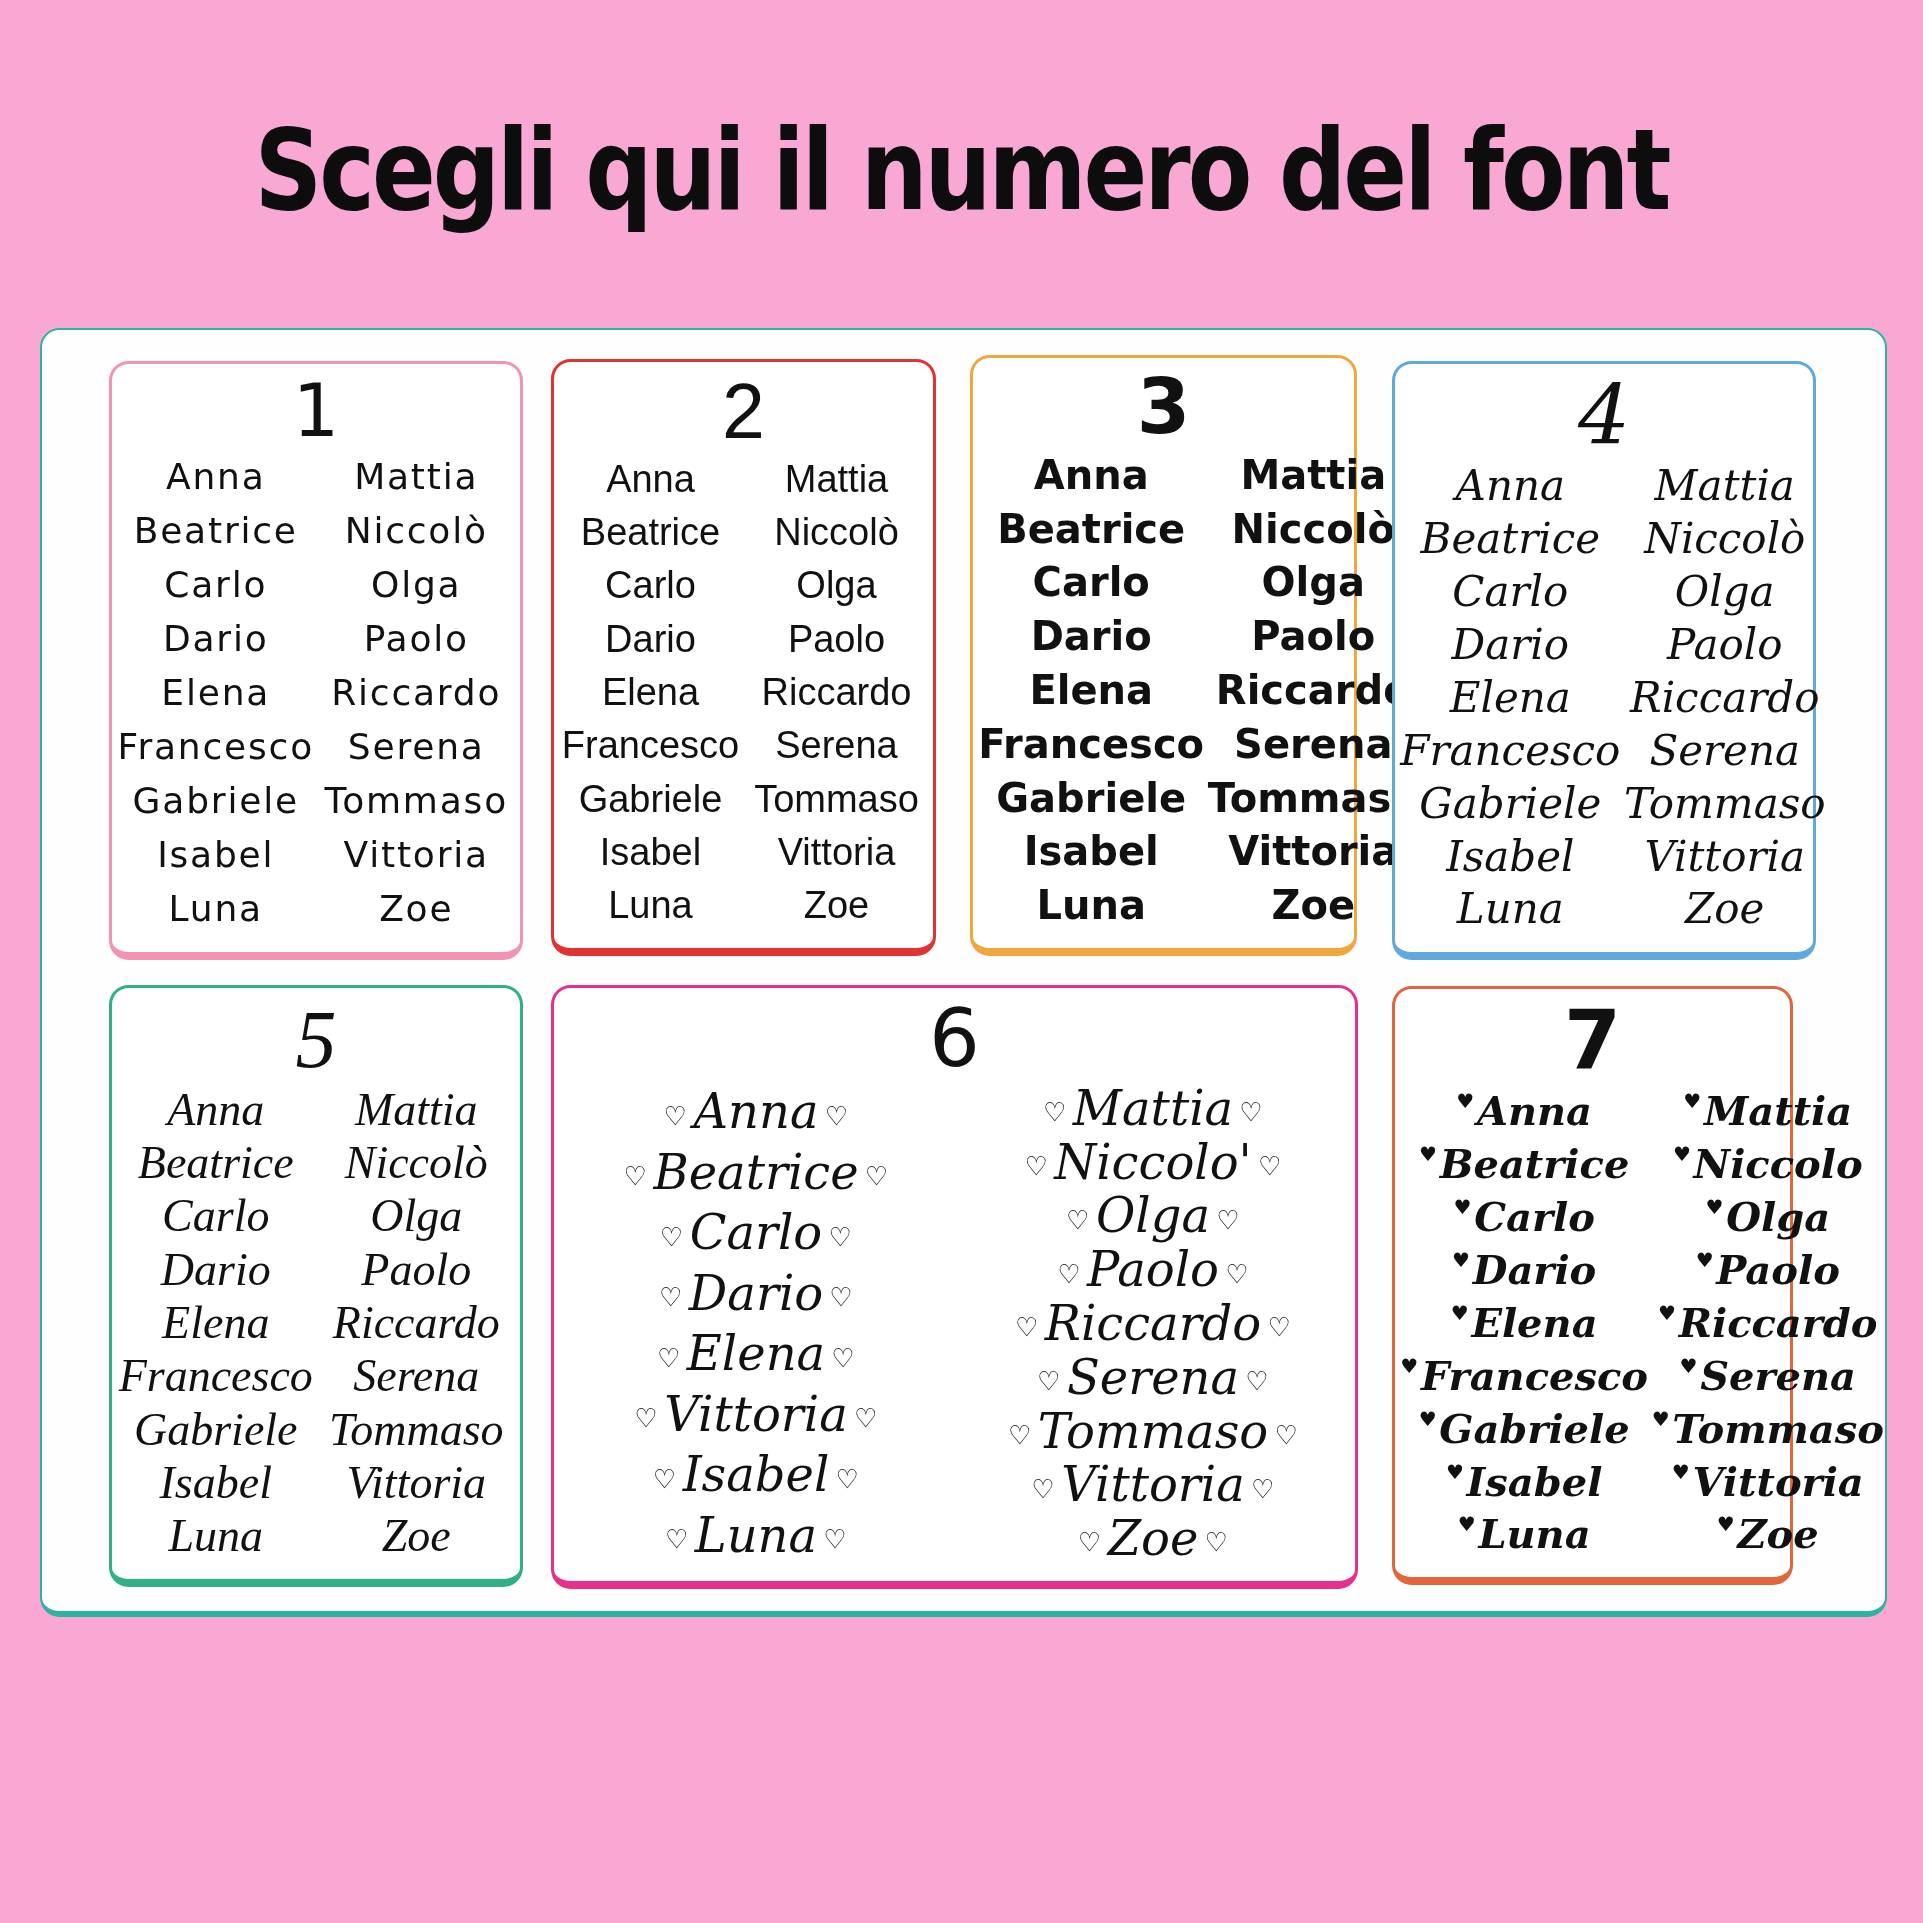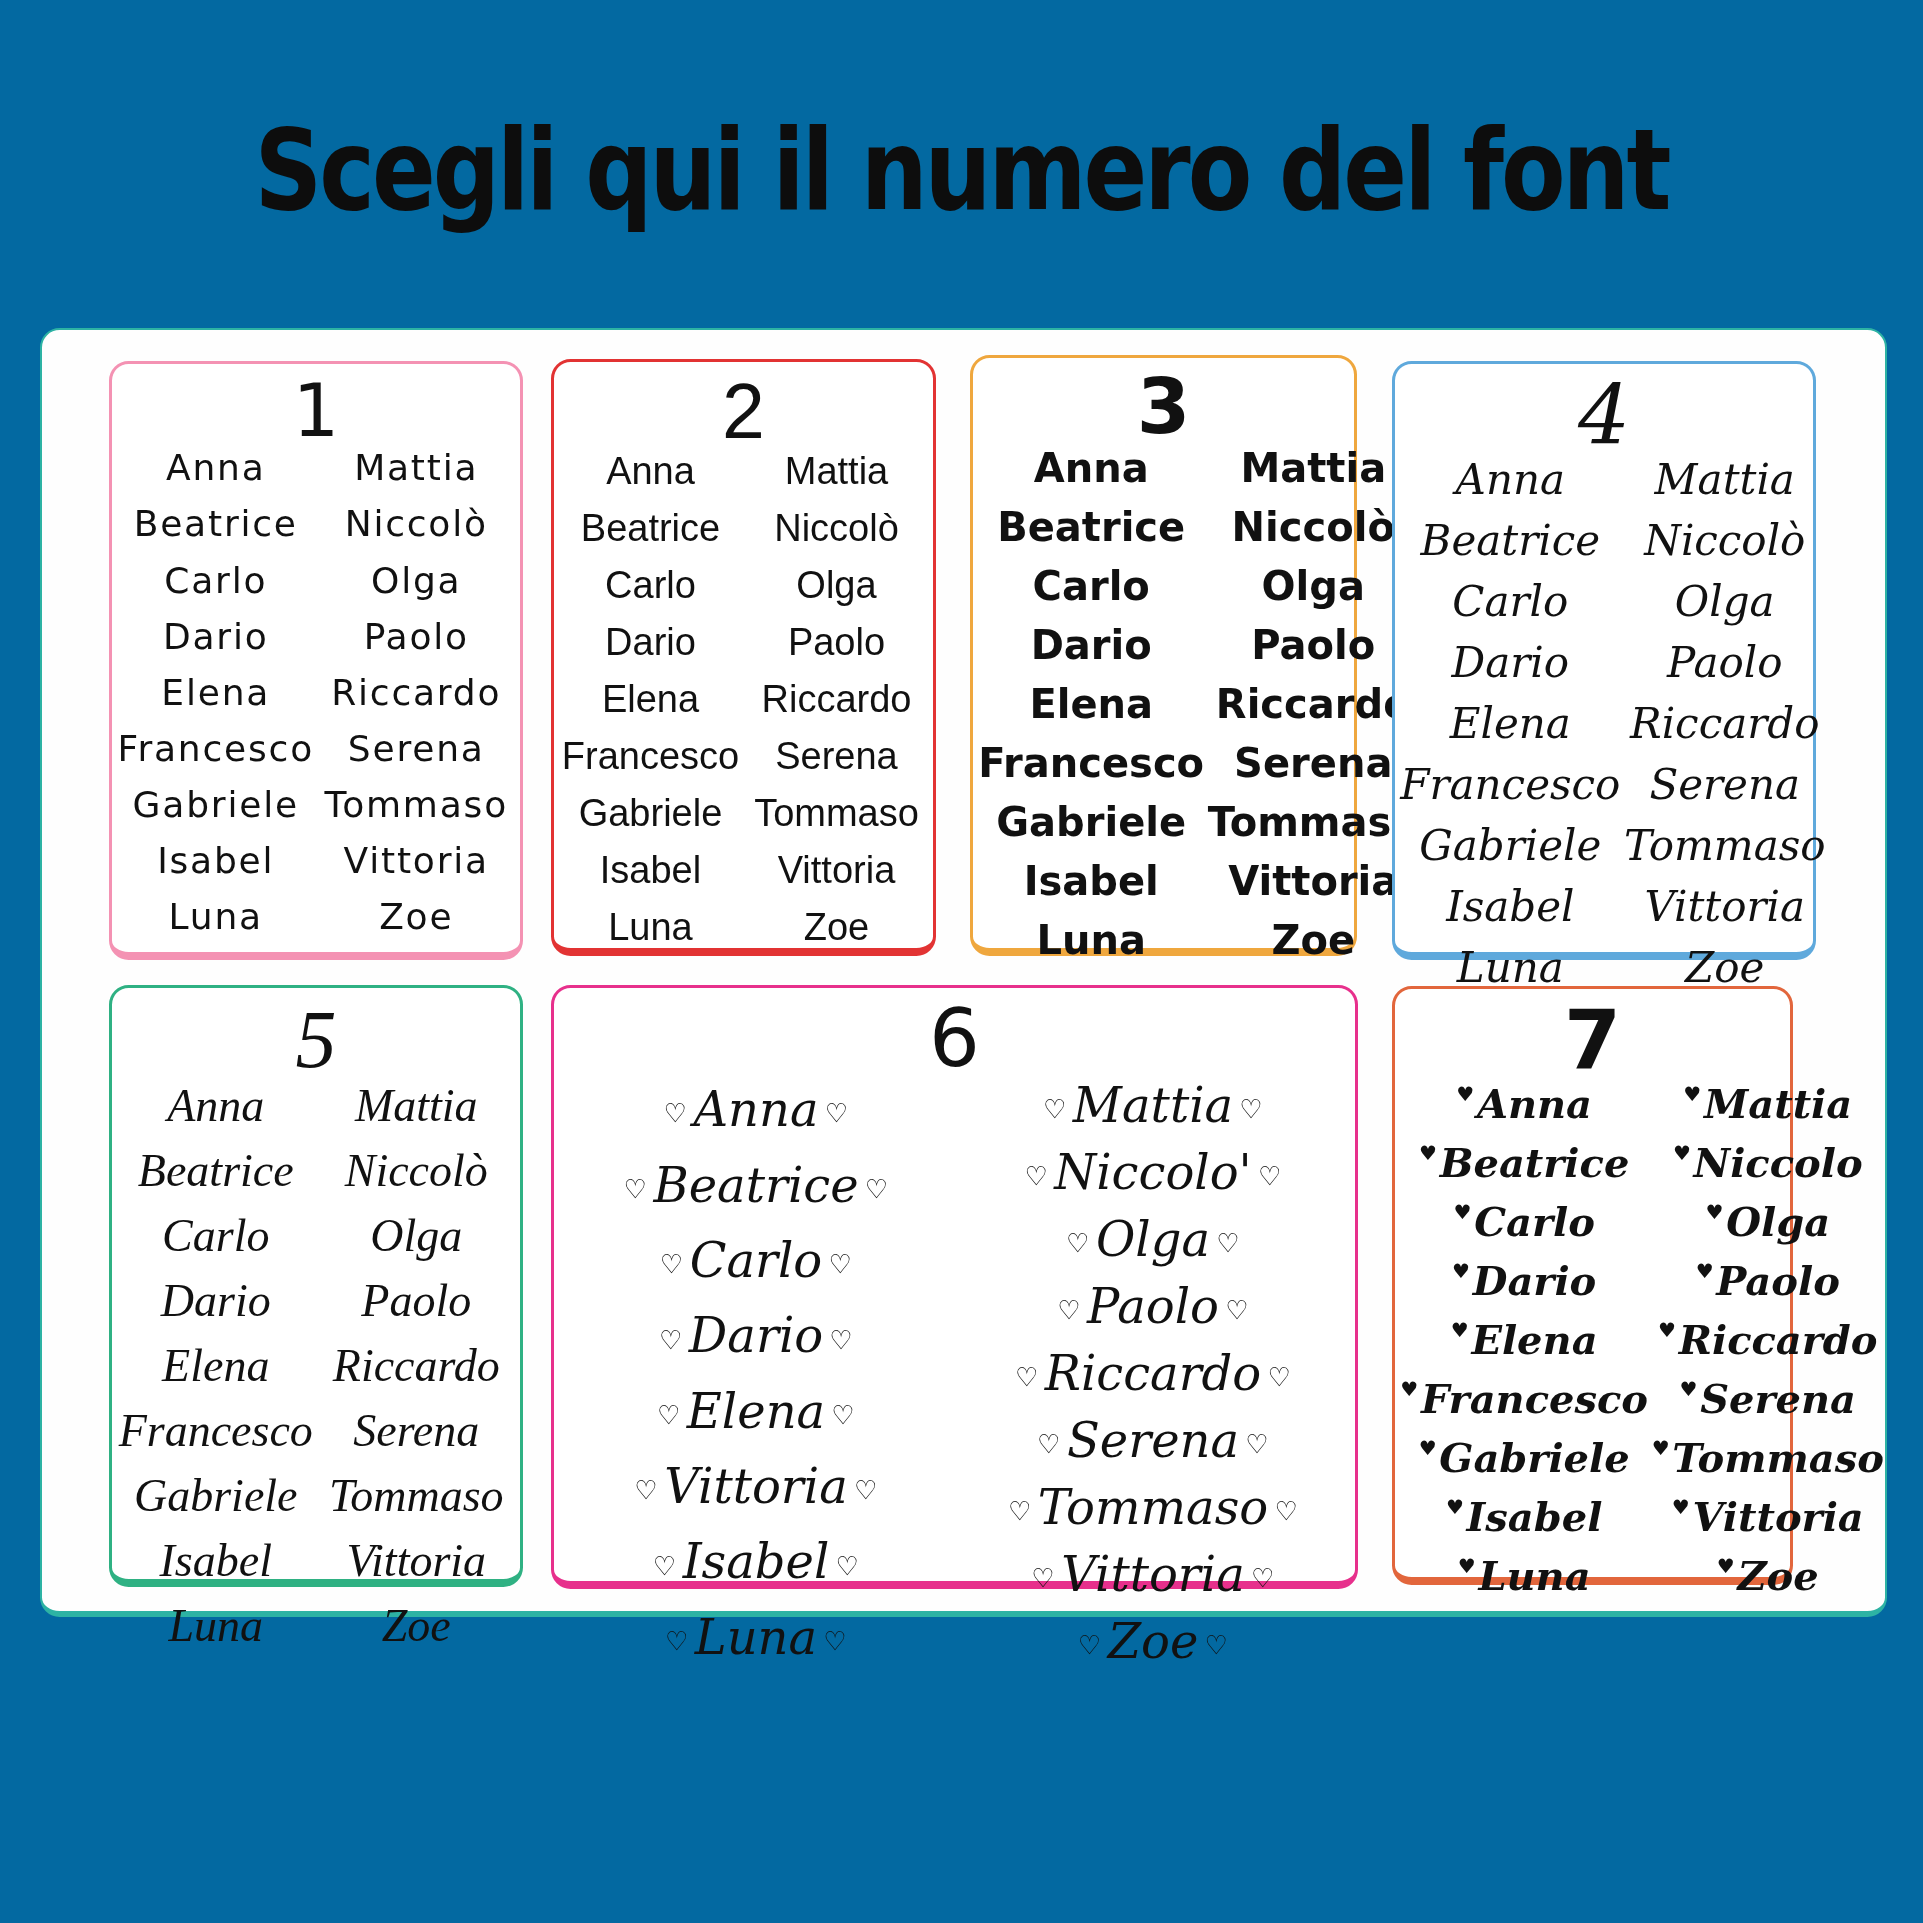--- a/index.html
+++ b/index.html
@@ -1,19 +1,19 @@
 <!DOCTYPE html>
 <html style="font-size:14.3px"><head>
 <meta charset="utf-8">
 <style>
   html,body{margin:0;padding:0;background:#fff;}
   .page{
     position:relative;
     width:1923px;height:1923px;
-    background:#0369a1;
+    background:#f9a8d4;
     font-family:"DejaVu Sans",sans-serif;
     overflow:hidden;
   }
   .title{
     position:absolute;
     top:105px;left:0;width:100%;
     text-align:center;
     font-family:"DejaVu Sans",sans-serif;
     font-weight:700;
     font-size:112px;
@@ -54,21 +54,20 @@
     flex:1 1 auto;
     display:grid;
     grid-template-columns:1fr 1fr;
     column-gap:3.6px;
   }
   .name-col{
     display:grid;
     grid-auto-rows:1fr;
     align-items:center;
     justify-items:center;
-    gap:19px;
   }
   .name-cell{
     white-space:nowrap;
     line-height:1;
   }
   .heart{
     display:inline-block;
     font-family:"DejaVu Sans",sans-serif;
     font-style:normal;
     font-size:0.55em;

